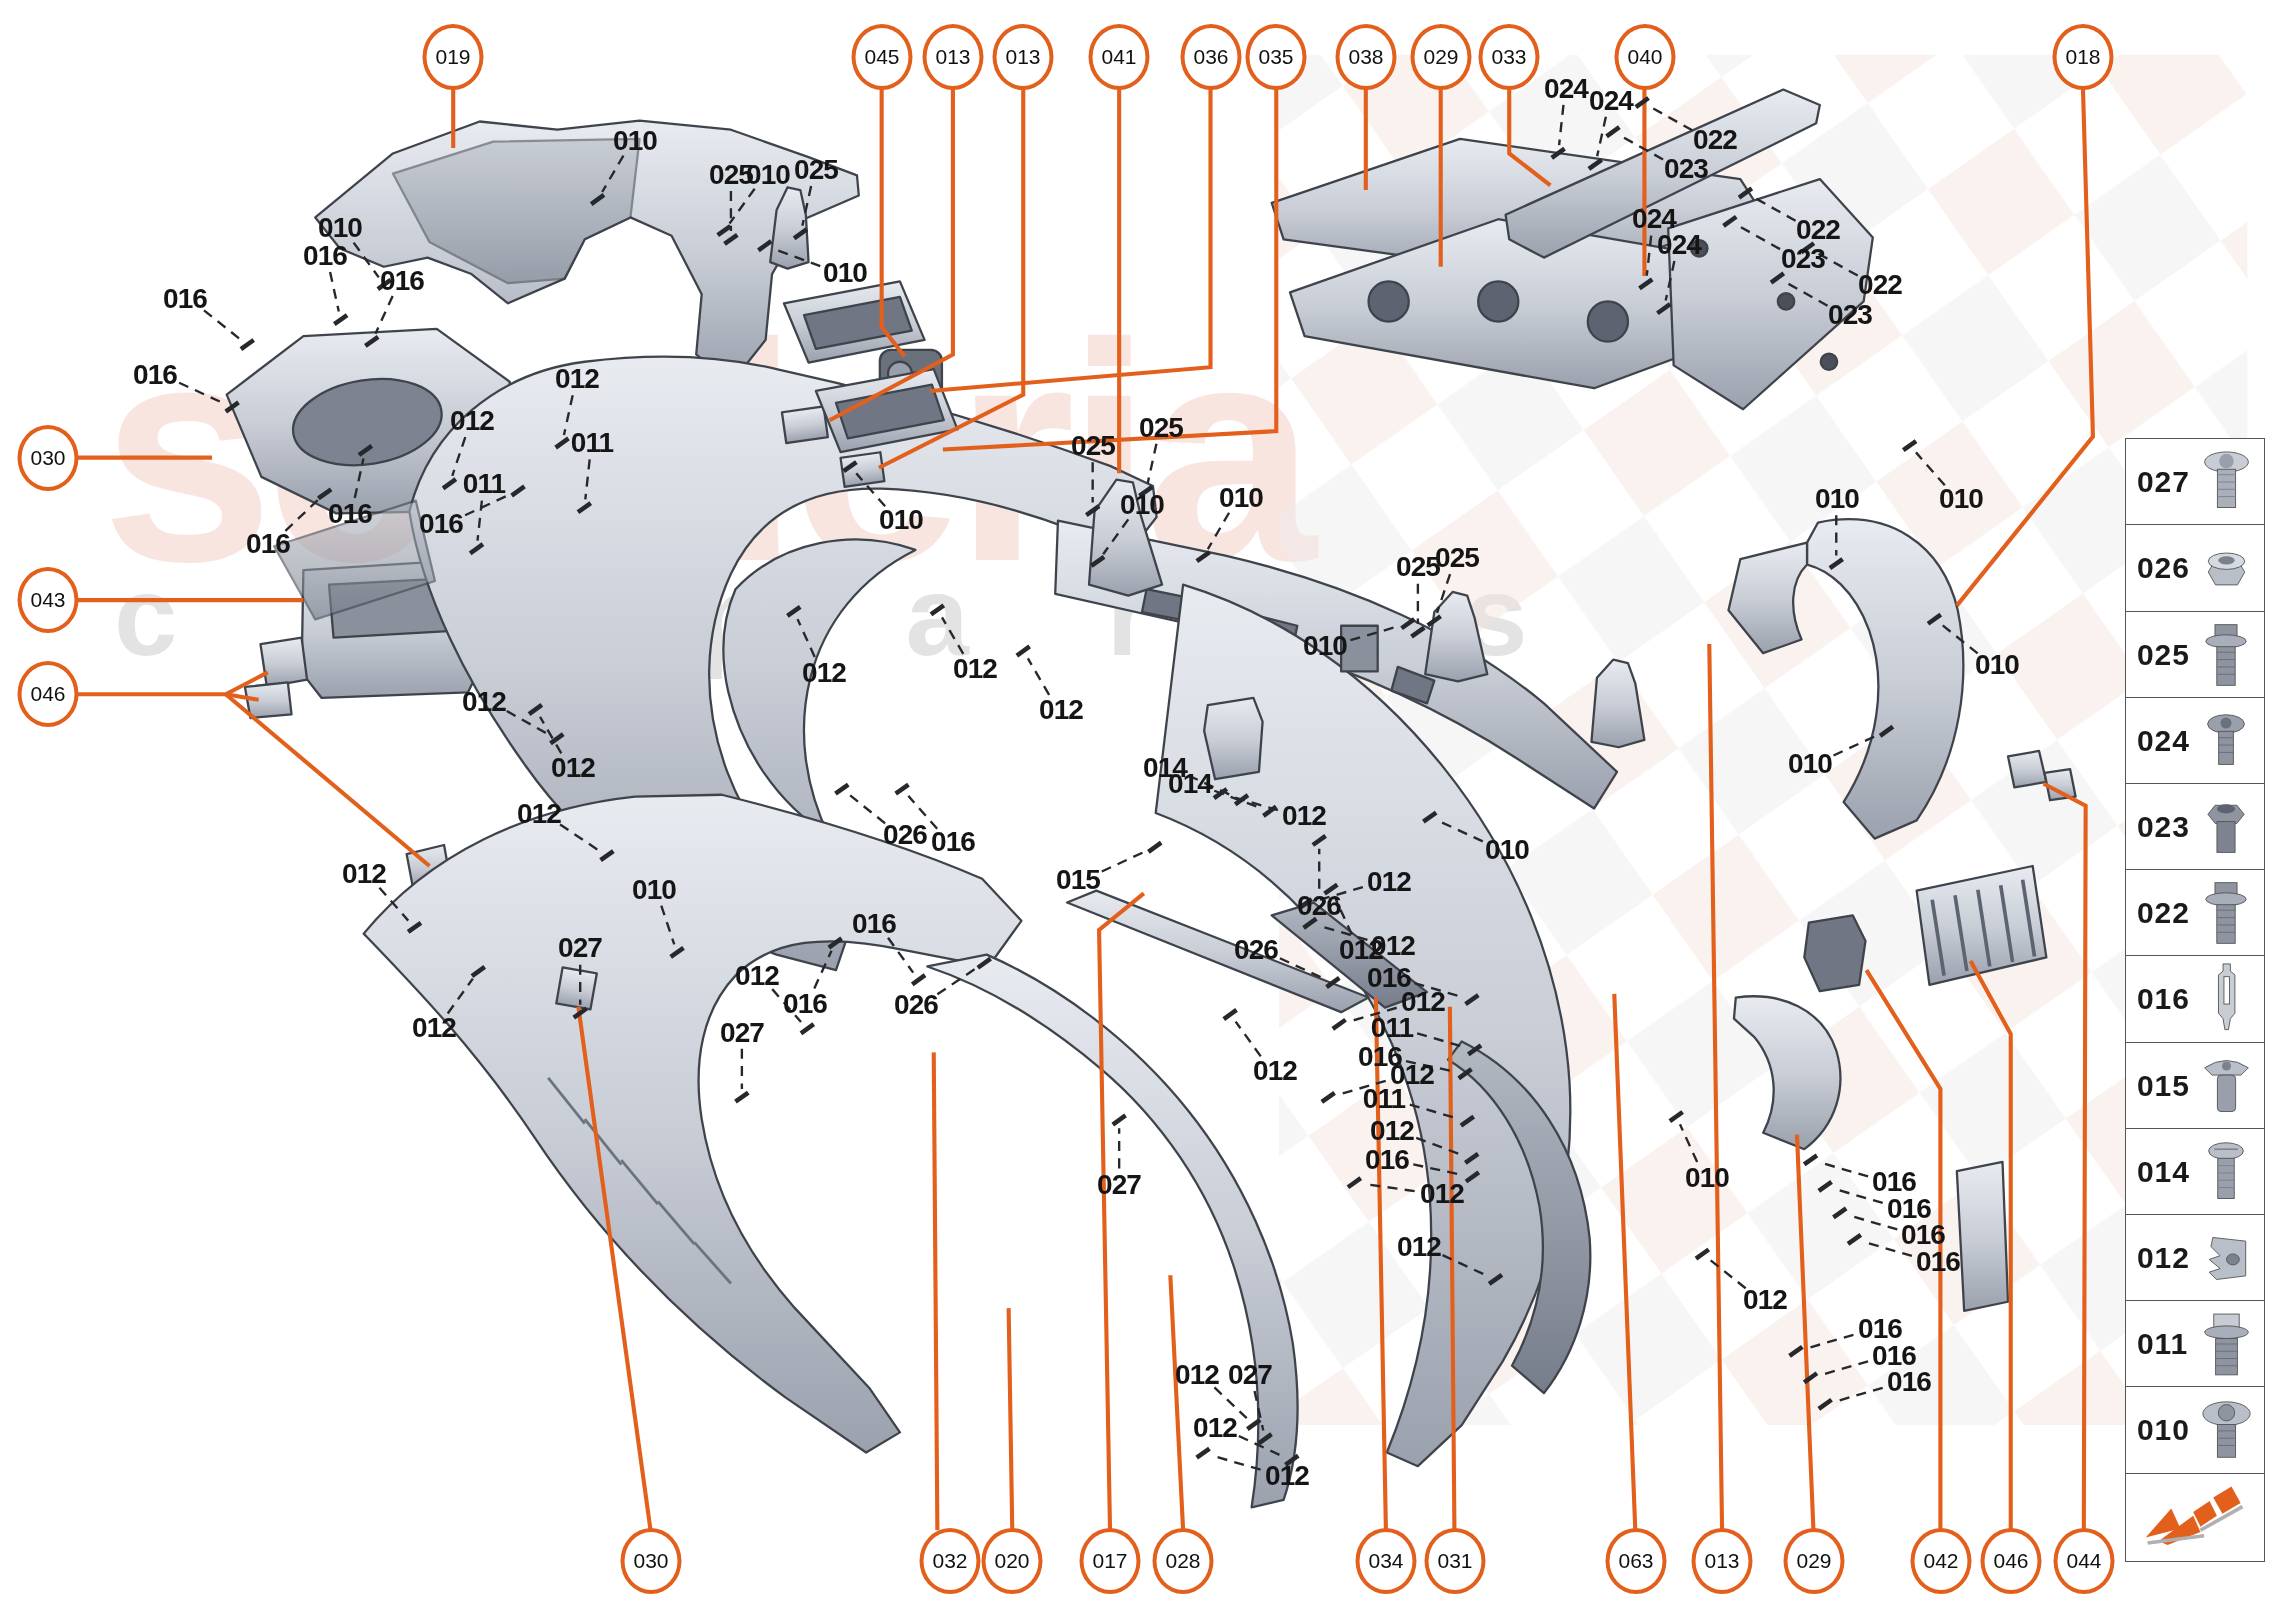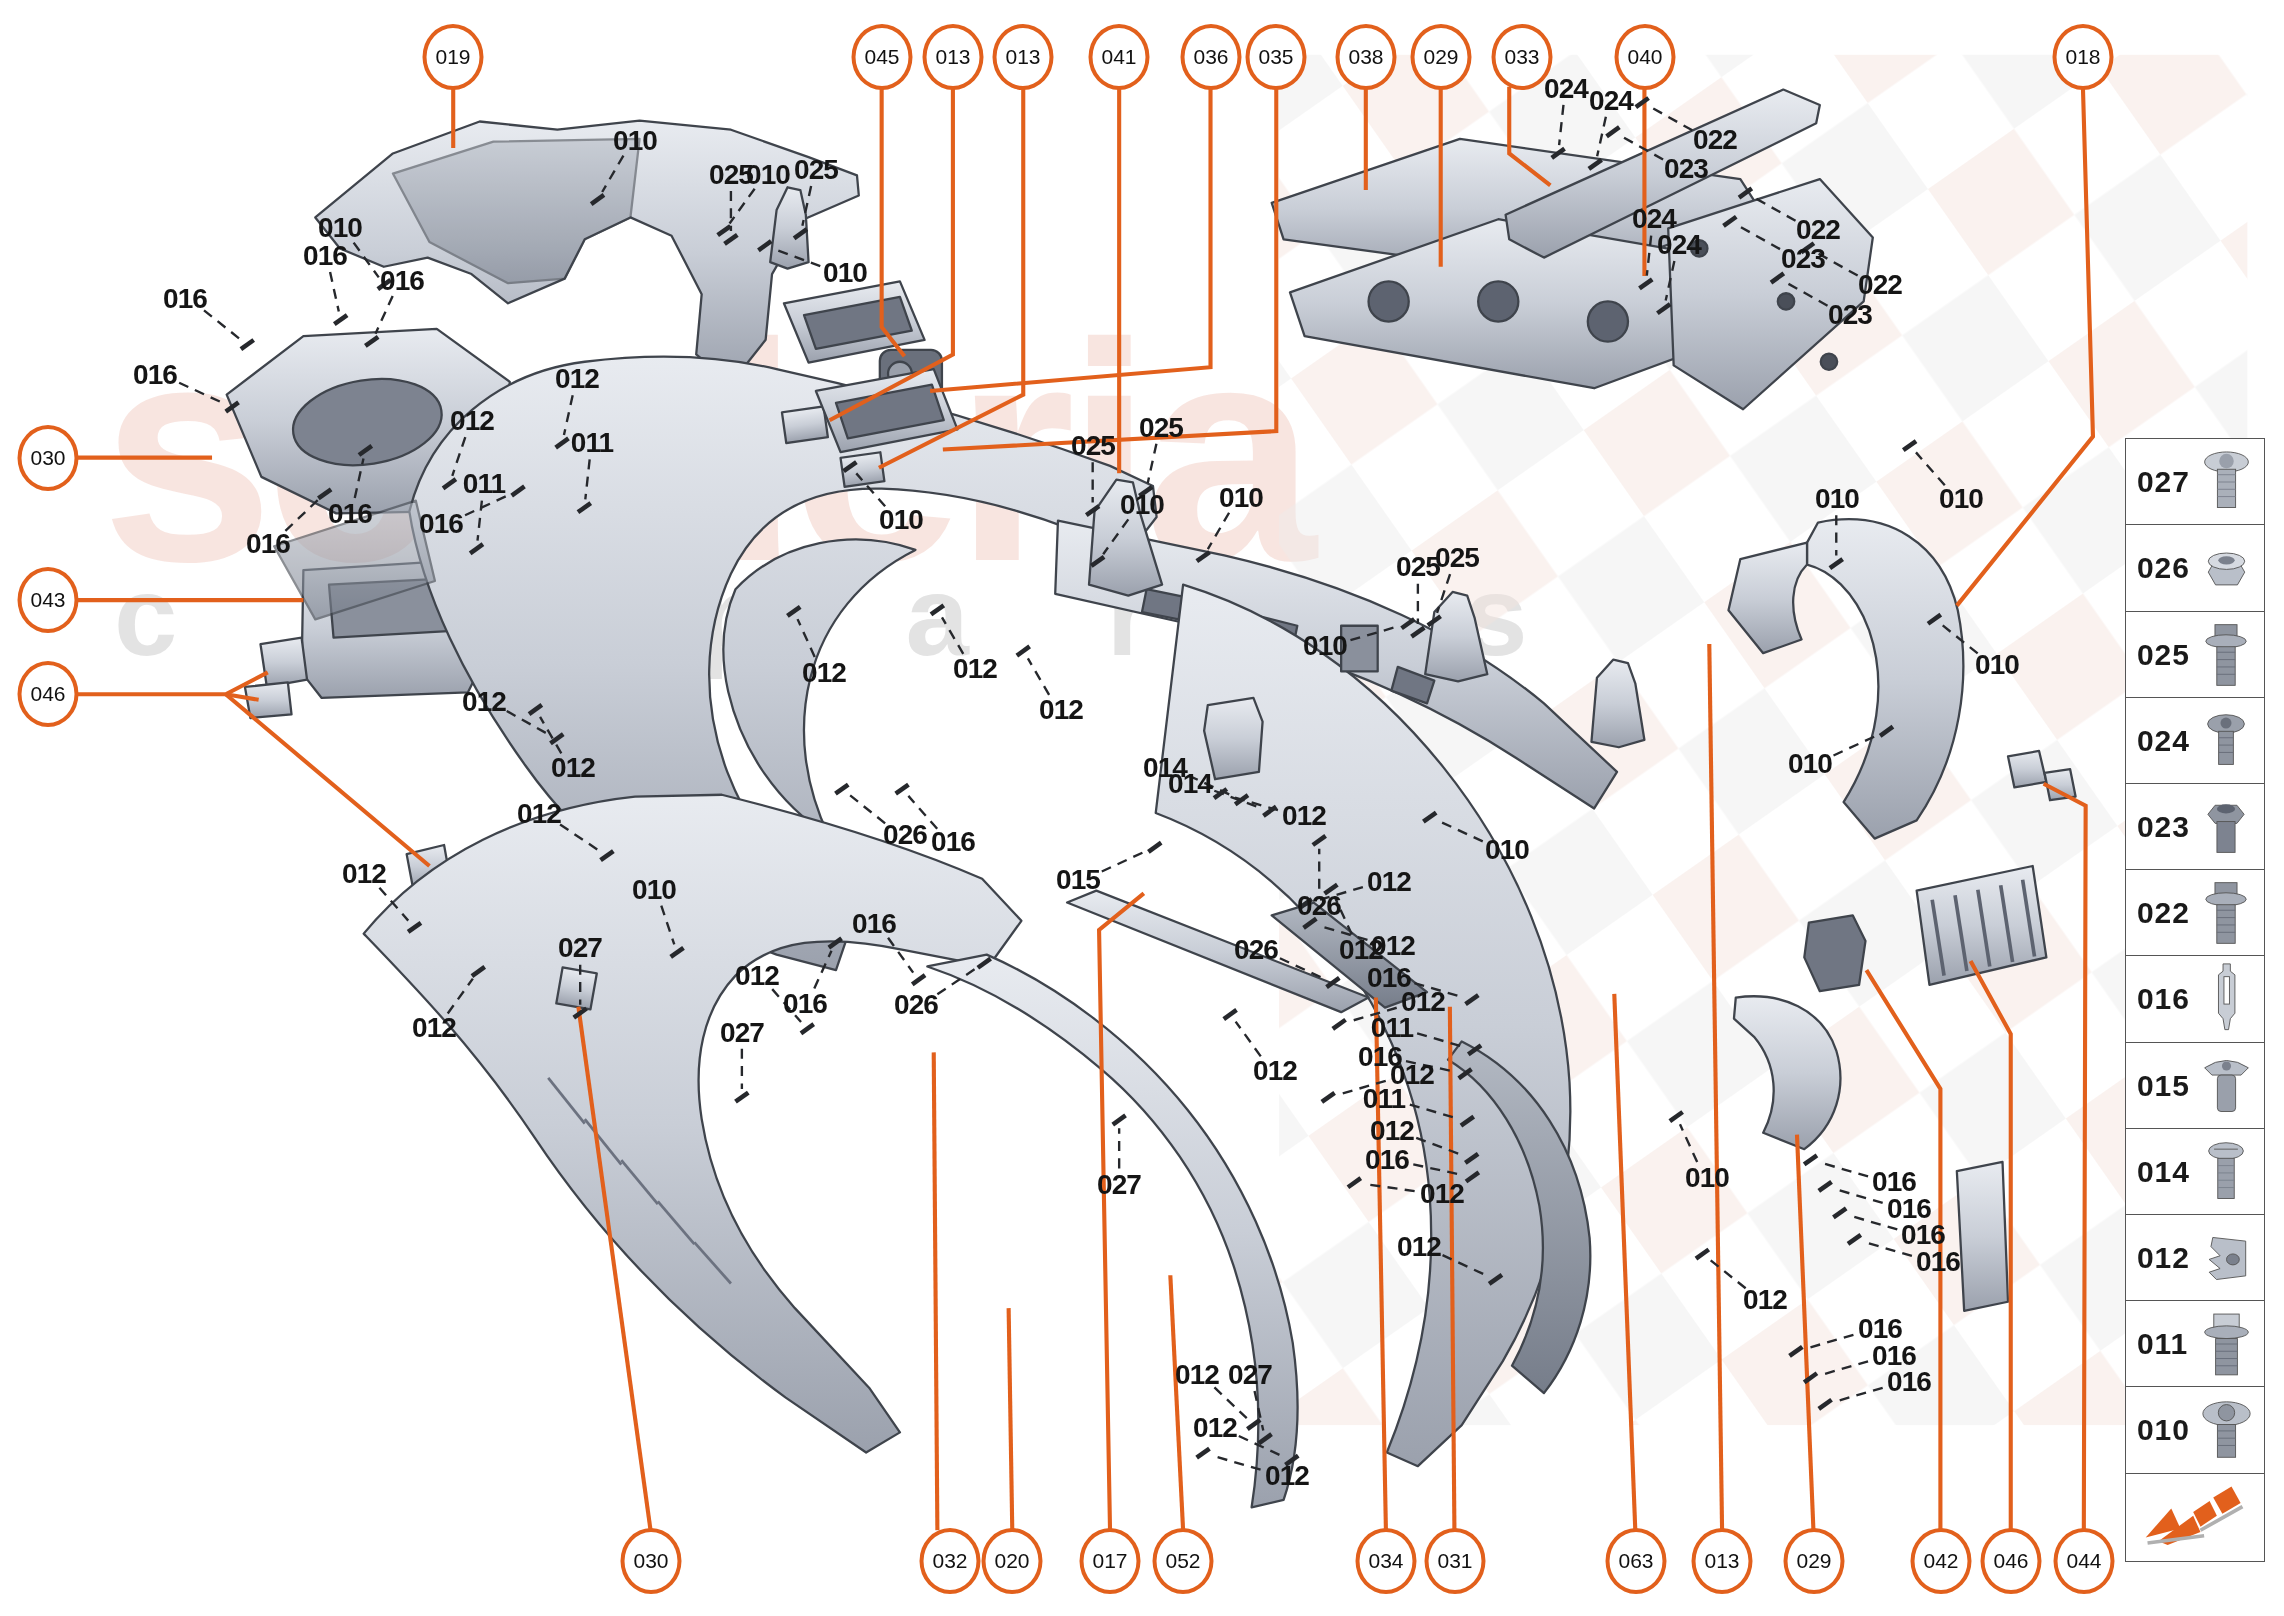--- a/index.html
+++ b/index.html
@@ -461,31 +461,31 @@
   <div id="calloutLayer">
       <div class="callout" style="left: 453px; top: 57px;">019</div>
       <div class="callout" style="left: 882px; top: 57px;">045</div>
       <div class="callout" style="left: 953px; top: 57px;">013</div>
       <div class="callout" style="left: 1023px; top: 57px;">013</div>
       <div class="callout" style="left: 1119px; top: 57px;">041</div>
       <div class="callout" style="left: 1211px; top: 57px;">036</div>
       <div class="callout" style="left: 1276px; top: 57px;">035</div>
       <div class="callout" style="left: 1366px; top: 57px;">038</div>
       <div class="callout" style="left: 1441px; top: 57px;">029</div>
-      <div class="callout" style="left: 1509px; top: 57px; margin-left: 13px;">033</div>
+      <div class="callout" style="left: 1509px; top: 57px;">033</div>
       <div class="callout" style="left: 1645px; top: 57px;">040</div>
       <div class="callout" style="left: 2083px; top: 57px;">018</div>
       <div class="callout" style="left: 48px; top: 458px;">030</div>
       <div class="callout" style="left: 48px; top: 600px;">043</div>
       <div class="callout" style="left: 48px; top: 694px;">046</div>
       <div class="callout" style="left: 651px; top: 1561px;">030</div>
       <div class="callout" style="left: 950px; top: 1561px;">032</div>
       <div class="callout" style="left: 1012px; top: 1561px;">020</div>
       <div class="callout" style="left: 1110px; top: 1561px;">017</div>
-      <div class="callout" style="left: 1183px; top: 1561px;">052</div>
+      <div class="callout" style="left: 1183px; top: 1561px;">028</div>
       <div class="callout" style="left: 1386px; top: 1561px;">034</div>
       <div class="callout" style="left: 1455px; top: 1561px;">031</div>
       <div class="callout" style="left: 1636px; top: 1561px;">063</div>
       <div class="callout" style="left: 1722px; top: 1561px;">013</div>
       <div class="callout" style="left: 1814px; top: 1561px;">029</div>
       <div class="callout" style="left: 1941px; top: 1561px;">042</div>
       <div class="callout" style="left: 2011px; top: 1561px;">046</div>
       <div class="callout" style="left: 2084px; top: 1561px;">044</div>
     </div>
 

